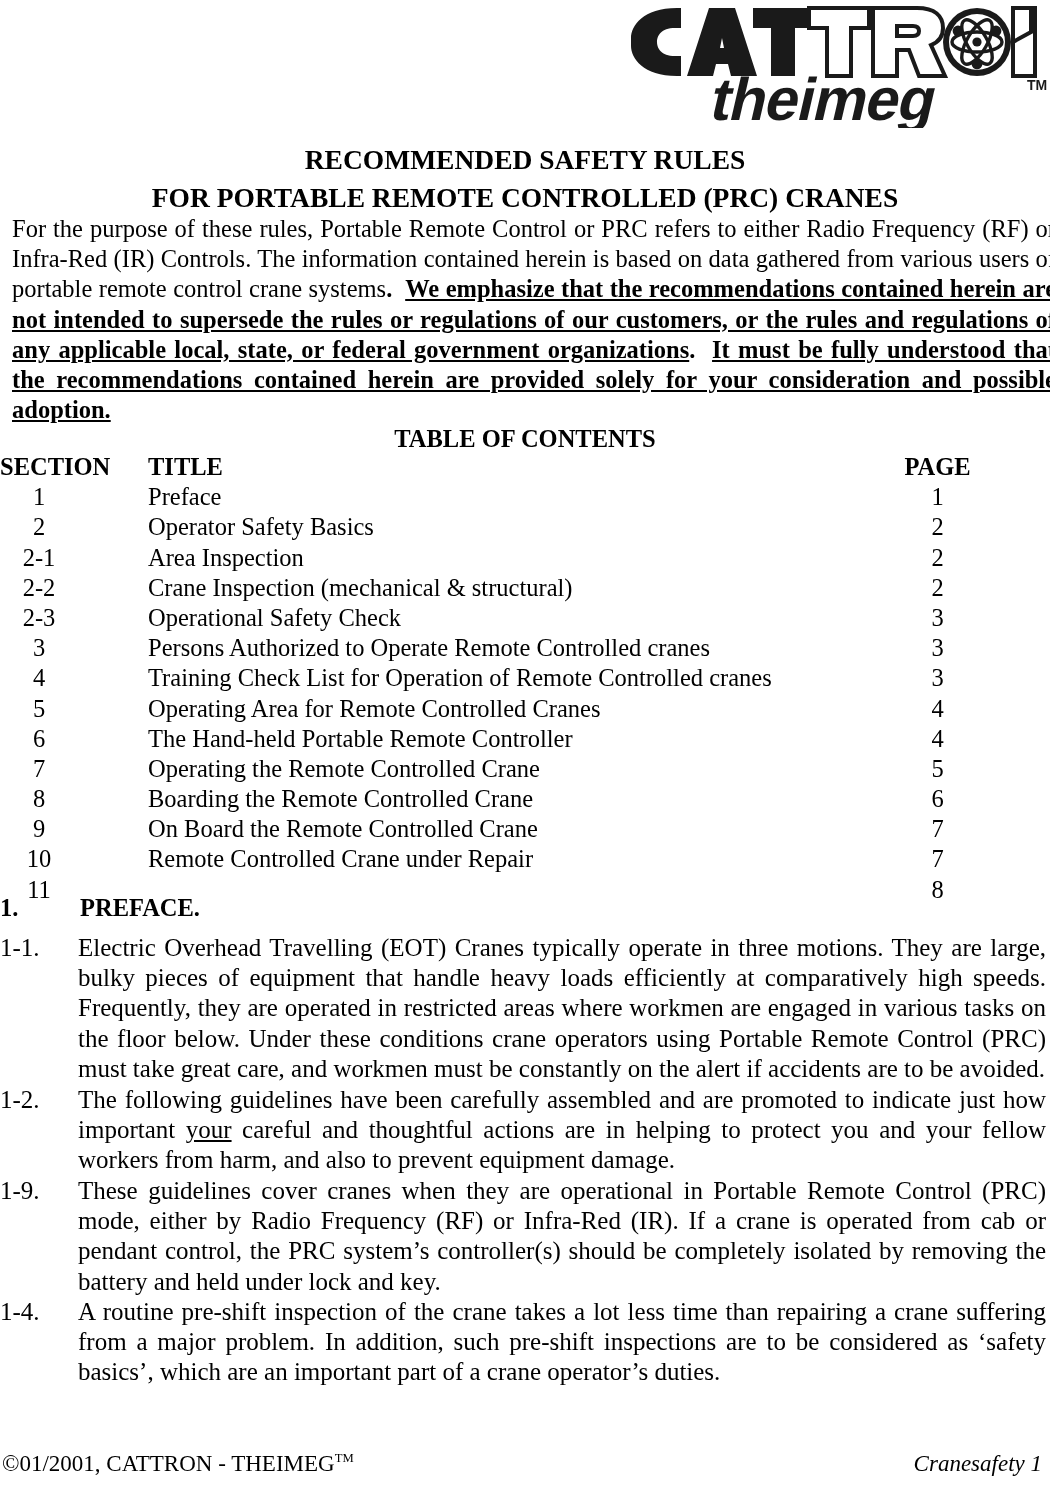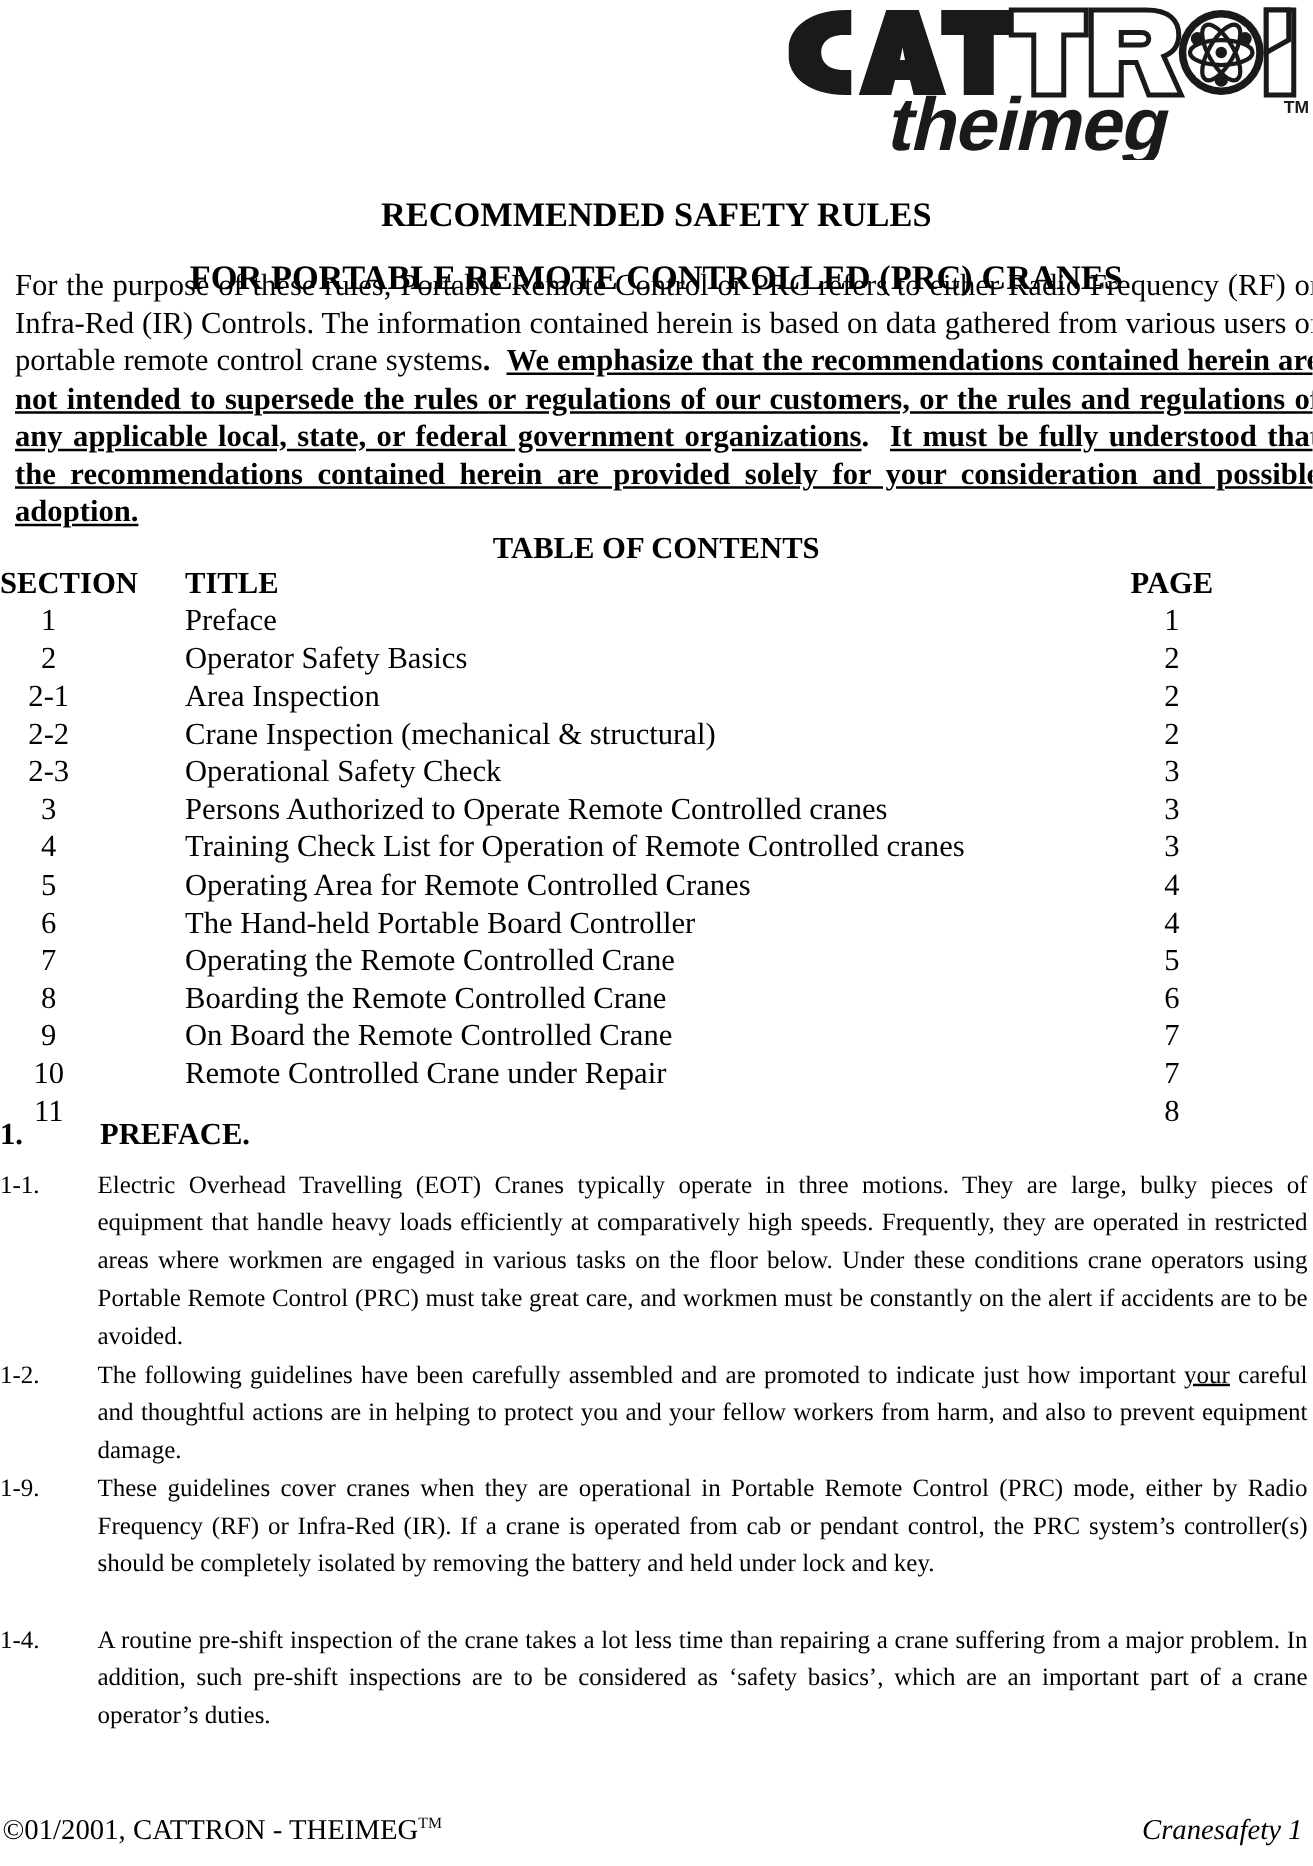--- a/index.html
+++ b/index.html
@@ -34,21 +34,21 @@
   }
   .logo-svg { display: block; width: 432px; height: 126px; }
 
   
   .doc-title {
     text-align: center;
     font-weight: bold;
     font-size: 27.5px;
     line-height: 34px;
     letter-spacing: 0px;
-    margin: 16px;
+    margin: 4px;
   }
   .title-wrap {
     position: absolute;
     left: 0;
     top: 139px;
     width: 1050px;
   }
 
   
   .intro {
@@ -130,21 +130,21 @@
   }
   .section-head .lbl {
     position: absolute;
     left: 80px;
   }
 
   .para {
     position: absolute;
     left: 0px;
     width: 1046px;
-    font-size: 20px;
+    font-size: 25px;
     line-height: 30.2px;
   }
   .para .num {
     position: absolute;
     left: 0px;
     top: 0px;
     width: 70px;
     text-align: left;
   }
   .para .txt {
@@ -276,21 +276,21 @@
       <span class="c-title">Training Check List for Operation of Remote Controlled cranes</span>
       <span class="c-page">3</span>
     </div>
     <div class="toc-row">
       <span class="c-sec">5</span>
       <span class="c-title">Operating Area for Remote Controlled Cranes</span>
       <span class="c-page">4</span>
     </div>
     <div class="toc-row">
       <span class="c-sec">6</span>
-      <span class="c-title">The Hand-held Portable Board Controller</span>
+      <span class="c-title">The Hand-held Portable Remote Controller</span>
       <span class="c-page">4</span>
     </div>
     <div class="toc-row">
       <span class="c-sec">7</span>
       <span class="c-title">Operating the Remote Controlled Crane</span>
       <span class="c-page">5</span>
     </div>
     <div class="toc-row">
       <span class="c-sec">8</span>
       <span class="c-title">Boarding the Remote Controlled Crane</span>

